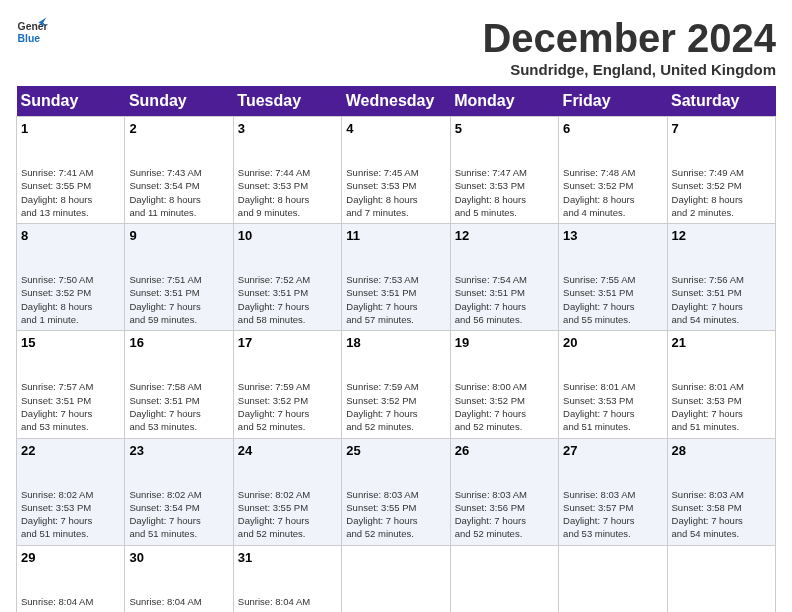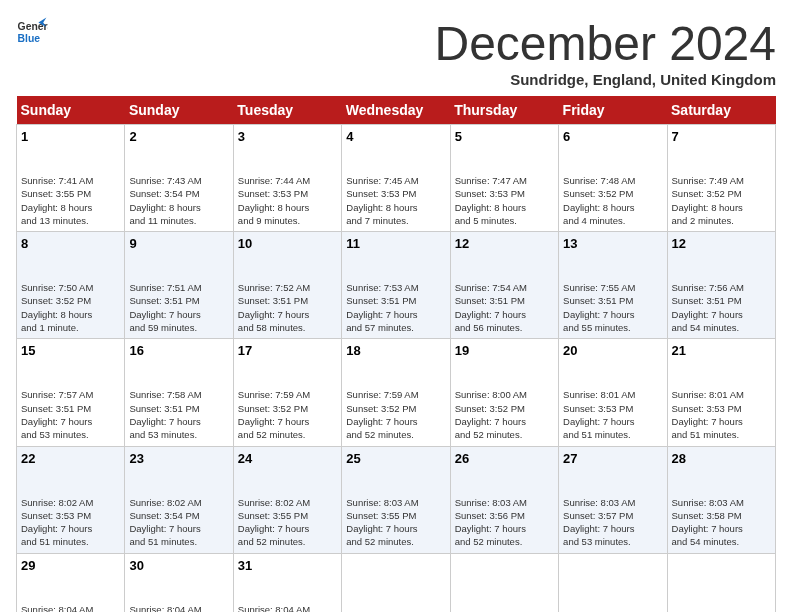--- a/index.html
+++ b/index.html
@@ -22,40 +22,40 @@
       gap: 4px;
     }
     .logo-icon {
       width: 32px;
       height: 32px;
     }
     .title-block {
       text-align: right;
     }
     .calendar-title {
-      font-size: 48px;
-      font-weight: normal;
+      font-size: 40px;
+      font-weight: bold;
       color: #333;
     }
     .calendar-subtitle {
       font-size: 15px;
       color: #333;
       font-weight: bold;
     }
     table {
       width: 100%;
       border-collapse: collapse;
       font-size: 11px;
     }
     thead tr th {
-      background-color: #b91c1c;
+      background-color: #4c1d95;
       color: #fff;
       padding: 6px 4px;
       text-align: left;
-      font-size: 14px;
+      font-size: 16px;
       font-weight: bold;
     }
     tbody tr td {
       border: 1px solid #ccc;
       vertical-align: top;
       padding: 4px;
       height: 80px;
       width: calc(100% / 7);
     }
     tbody tr:nth-child(even) td {
@@ -97,21 +97,21 @@
   </div>
 </div>
 
 <table>
   <thead>
     <tr>
     <th>Sunday</th>
         <th>Sunday</th>
         <th>Tuesday</th>
         <th>Wednesday</th>
-        <th>Thursday</th>
+        <th>Monday</th>
         <th>Friday</th>
         <th>Saturday</th>
       </tr>
   </thead>
   <tbody id="calendar-body">
   <tr>
         <td>
           <span class="day-num">1</span>
           <div class="day-info" style="white-space: pre-line;">Sunrise: 7:41 AM
 Sunset: 3:55 PM

